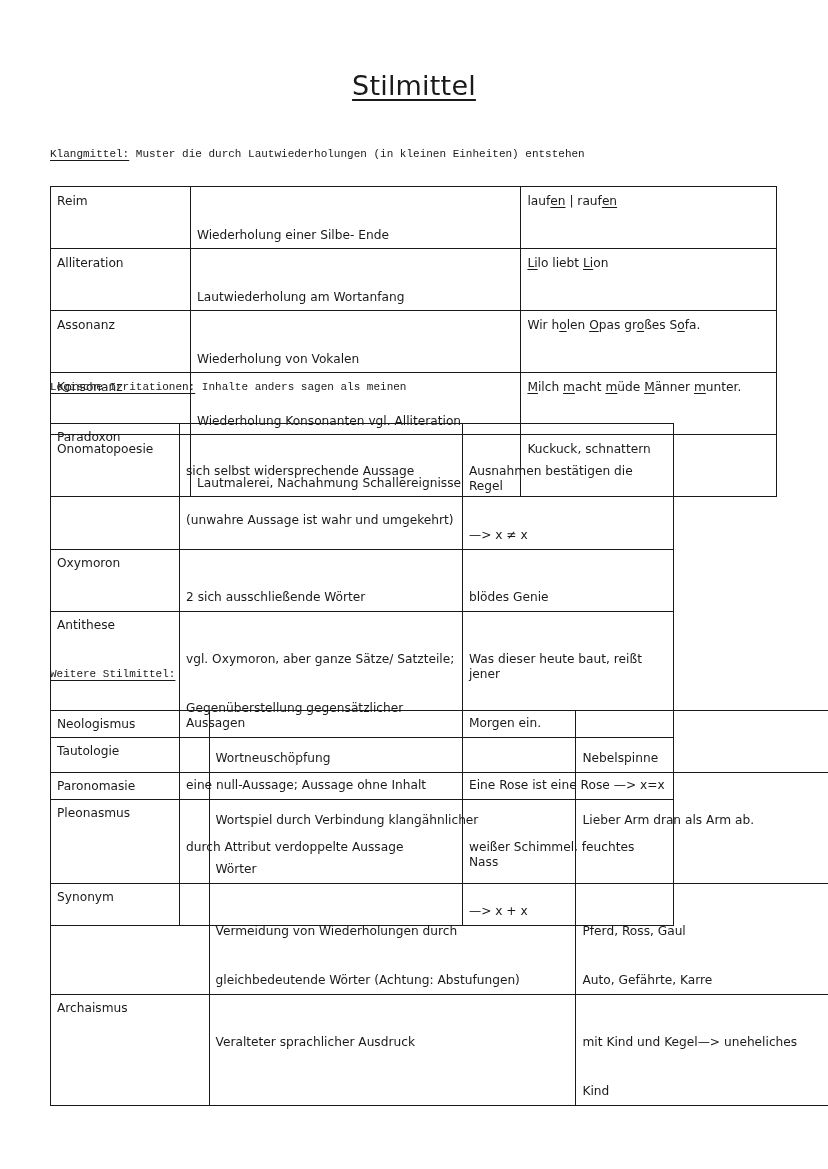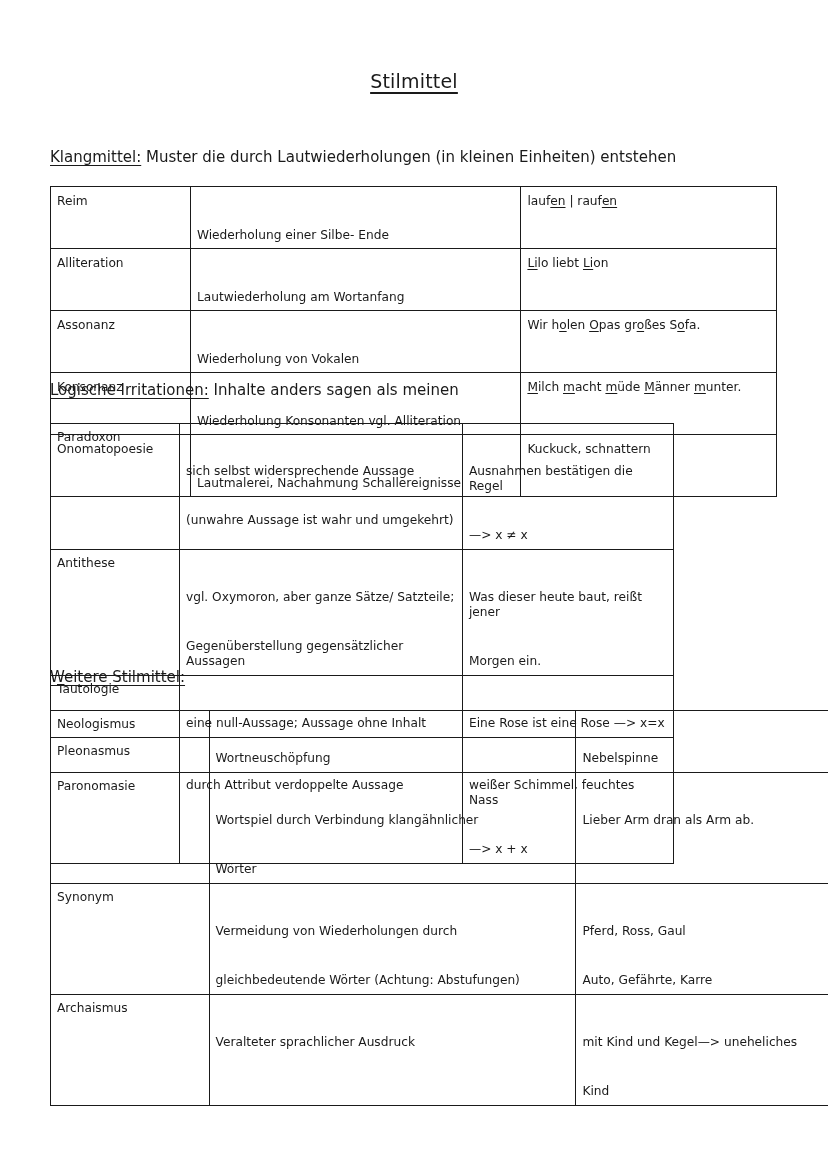--- a/index.html
+++ b/index.html
@@ -1,18 +1,18 @@
 <!DOCTYPE html>
 <html><head>
 <meta charset="utf-8">
 <style>
   html, body { margin: 0; padding: 0; background: #ffffff; }
   body { width: 828px; height: 1169px; position: relative; font-family: "DejaVu Sans", sans-serif; color: #1a1a1a; overflow: hidden; }
-  .title { position: absolute; left: 0; width: 828px; top: 70px; text-align: center; font-size: 19px; text-decoration: underline; text-underline-offset: 4px; text-decoration-thickness: 2px; letter-spacing: 0.2px; }
-  .section-heading { position: absolute; left: 50px; font-size: 15px; }
+  .title { position: absolute; left: 0; width: 828px; top: 70px; text-align: center; font-size: 27px; text-decoration: underline; text-underline-offset: 4px; text-decoration-thickness: 2px; letter-spacing: 0.2px; }
+  .section-heading { position: absolute; left: 50px; font-size: 11px; font-family: Liberation Mono, monospace; }
   .section-heading .label { text-decoration: underline; text-underline-offset: 3px; }
   table { position: absolute; border-collapse: collapse; font-size: 12.2px; }
   td { border: 1.6px solid #1a1a1a; padding: 6px 6px 6px 6px; vertical-align: top; line-height: 15px; }
   .t1 { left: 50px; top: 186px; width: 727px; padding-left: 12px; }
   .t1 td { height: 18px; padding-top: 7px; padding-bottom: 5px; }
   .t2 { left: 50px; top: 423px; width: 624px; }
   .t3 { left: 50px; top: 710px; width: 807px; }
   .u { text-decoration: underline; text-underline-offset: 2px; }
   .cell-line { display: block; margin-top: 34px; }
   .h2row td { height: 32px; }
@@ -83,20 +83,29 @@
   <tbody id="tb1">
       <tr class="h2row">
         <td>Paradoxon</td>
         <td>
           <span class="cell-line">sich selbst widersprechende Aussage</span>
           <span class="cell-line">(unwahre Aussage ist wahr und umgekehrt)</span>
         </td>
         <td>
           <span class="cell-line">Ausnahmen bestätigen die Regel</span>
           <span class="cell-line">—&gt; x ≠ x</span>
+        </td>
+      </tr>
+      <tr class="h1row">
+        <td>Oxymoron</td>
+        <td>
+          <span class="cell-line">2 sich ausschließende Wörter</span>
+        </td>
+        <td>
+          <span class="cell-line">blödes Genie</span>
         </td>
       </tr>
       <tr class="h2row">
         <td>Antithese</td>
         <td>
           <span class="cell-line">vgl. Oxymoron, aber ganze Sätze/ Satzteile;</span>
           <span class="cell-line">Gegenüberstellung gegensätzlicher Aussagen</span>
         </td>
         <td>
           <span class="cell-line">Was dieser heute baut, reißt jener</span>

